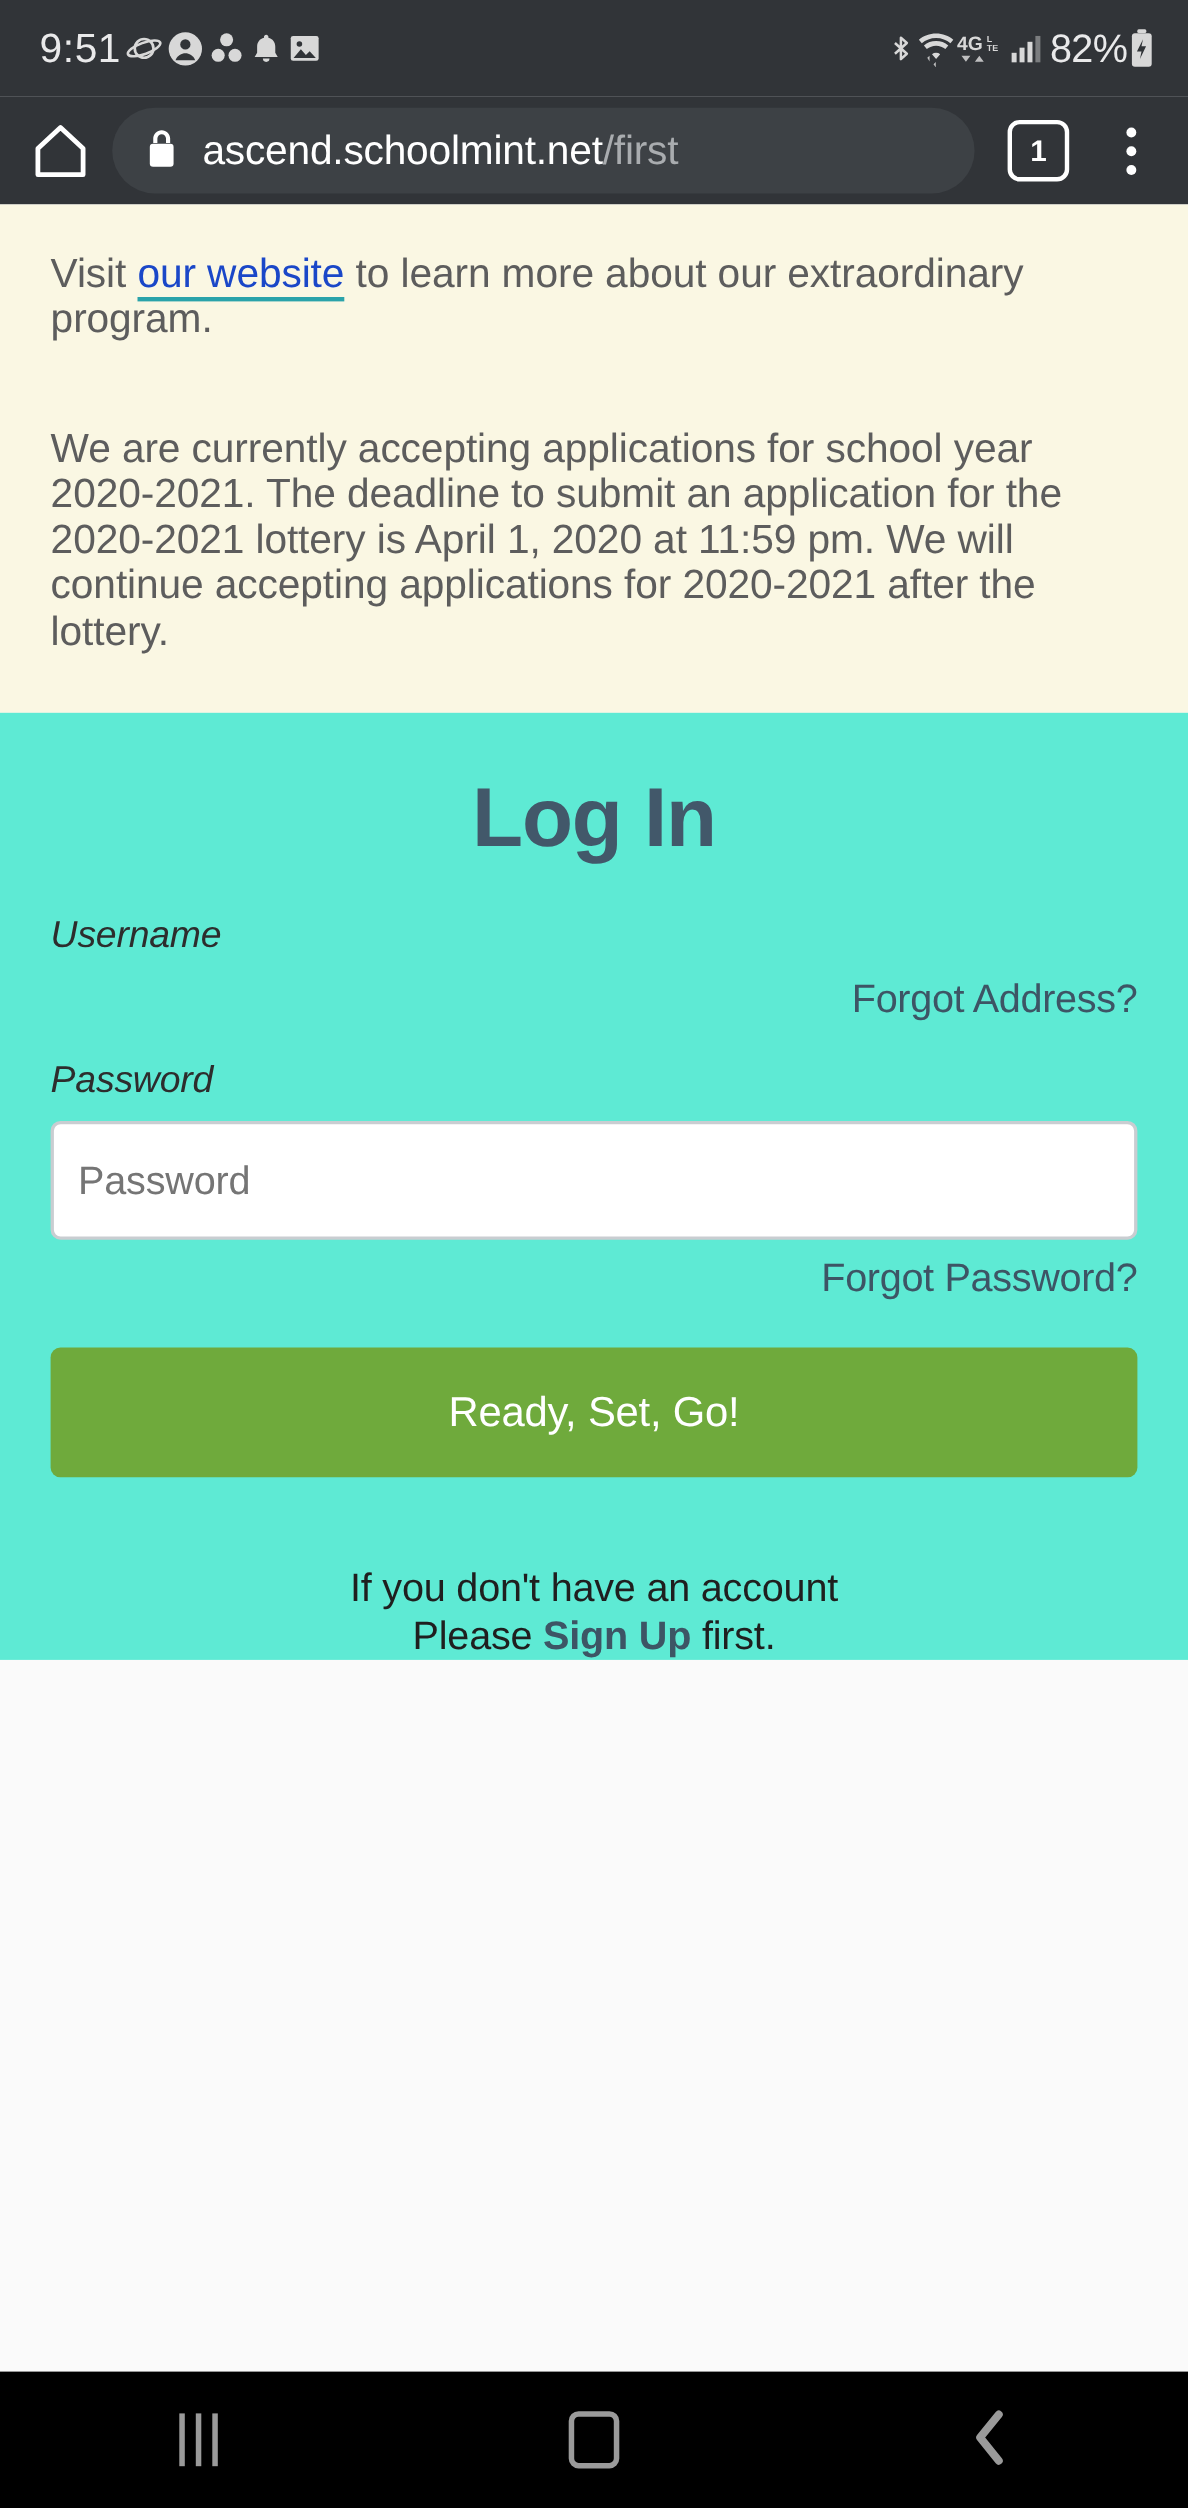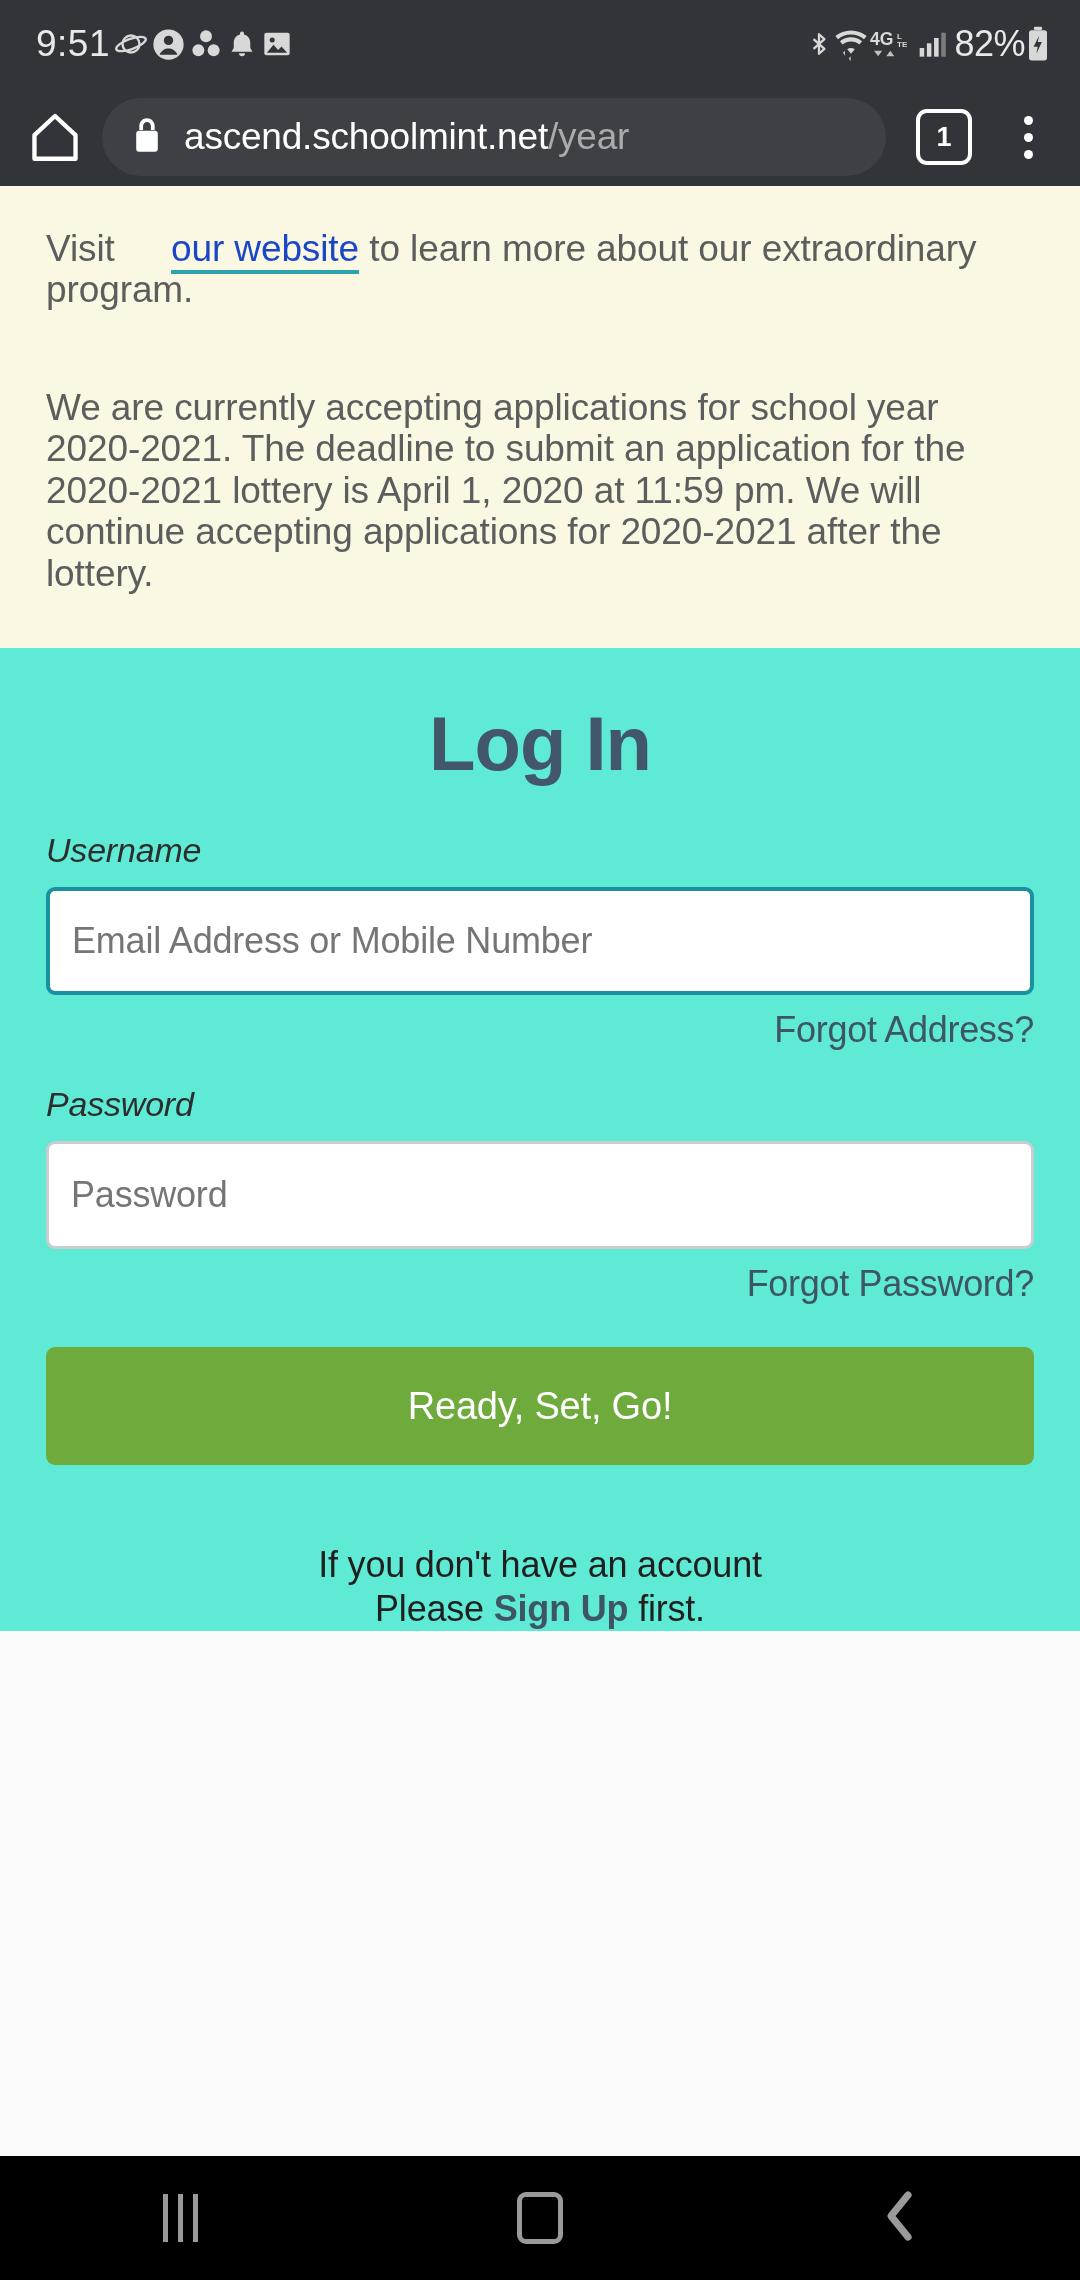--- a/index.html
+++ b/index.html
@@ -49,21 +49,21 @@
   
   .page { height: 2280px; background:#fafafa; position:relative; }
 
   .notice {
     background:#faf7e3; padding: 42px 46px 54px 46px;
   }
   .notice p {
     font-size: 37px; line-height: 1.12; color:#5d5d5d; letter-spacing:-.1px;
   }
   .notice p + p { margin-top: 76px; }
-  .notice a { color:#1a47c8; text-decoration: none; border-bottom: 4px solid #2aa3aa; padding-bottom:1px;margin-left:46px;}
+  .notice a { color:#1a47c8; text-decoration: none; border-bottom: 4px solid #2aa3aa; padding-bottom:1px;}
 
   .login-area { padding: 0 46px; background:#5eead4; }
   .login-title {
     text-align:center; font-size: 76px; font-weight: 700; color:#42586a;
     letter-spacing:-1px; padding-top: 52px; padding-bottom: 44px;
   }
   .field-label { font-size: 34px; color:#2d2d2d; margin-bottom: 17px; letter-spacing:-.2px;font-style:italic;}
   .input {
     width: 100%; height: 108px; border-radius: 9px; background:#ffffff;
     border: 3px solid #c9cdd1; display:flex; align-items:center; padding: 0 22px;
@@ -194,21 +194,21 @@
         <path d="M3.5 11.2L12 3.3l8.5 7.9V21h-17z"></path>
       </svg>
     </div>
     <div class="omnibox">
       <span class="lock">
         <svg width="30" height="36" viewBox="0 0 18 22" fill="#ffffff">
           <path d="M9 0.8c-2.6 0-4.7 2.1-4.7 4.7V8h2.3V5.5C6.6 4.2 7.7 3.1 9 3.1s2.4 1.1 2.4 2.4V8h2.3V5.5C13.7 2.9 11.6.8 9 .8z"></path>
           <rect x="2.4" y="8.4" width="13.2" height="12.8" rx="1.8"></rect>
         </svg>
       </span>
-      <span class="url"><span>ascend.schoolmint.net</span><span class="path">/year</span></span>
+      <span class="url"><span>ascend.schoolmint.net</span><span class="path">/first</span></span>
     </div>
     <div class="tabcount">
       <span>1</span>
     </div>
     <div class="kebab">
       <i></i>
         <i></i>
         <i></i>
     </div>
   </div>
@@ -217,21 +217,20 @@
 
     <div class="notice">
       <p><span>Visit </span><a href="#">our website</a><span> to learn more about our extraordinary program.</span></p>
       <p>We are currently accepting applications for school year 2020-2021. The deadline to submit an application for the 2020-2021 lottery is April 1, 2020 at 11:59 pm. We will continue accepting applications for 2020-2021 after the lottery.</p>
     </div>
 
     <div class="login-area">
       <div class="login-title">Log In</div>
 
       <div class="field-label">Username</div>
-      <input class="input focused" type="text" placeholder="Email Address or Mobile Number" style="">
       <div class="sublink">Forgot Address?</div>
 
       <div class="field-label" style="margin-top:34px;">Password</div>
       <input class="input" type="password" placeholder="Password" style="">
       <div class="sublink">Forgot Password?</div>
 
       <button class="submit">Ready, Set, Go!</button>
 
       <div class="signup">
         <div>If you don't have an account</div>

